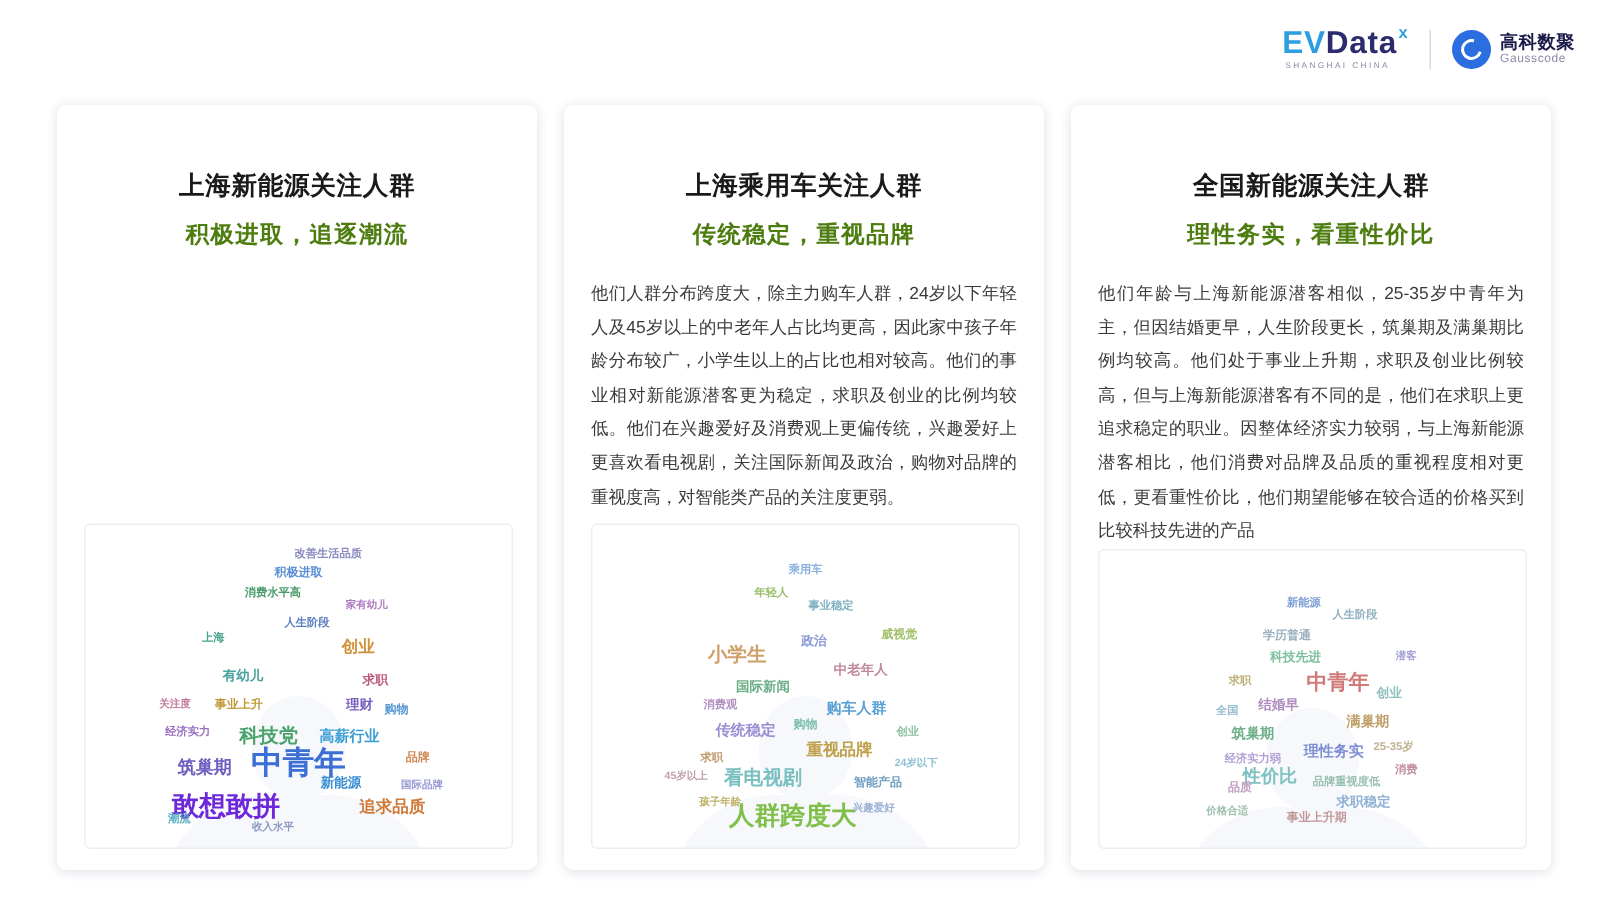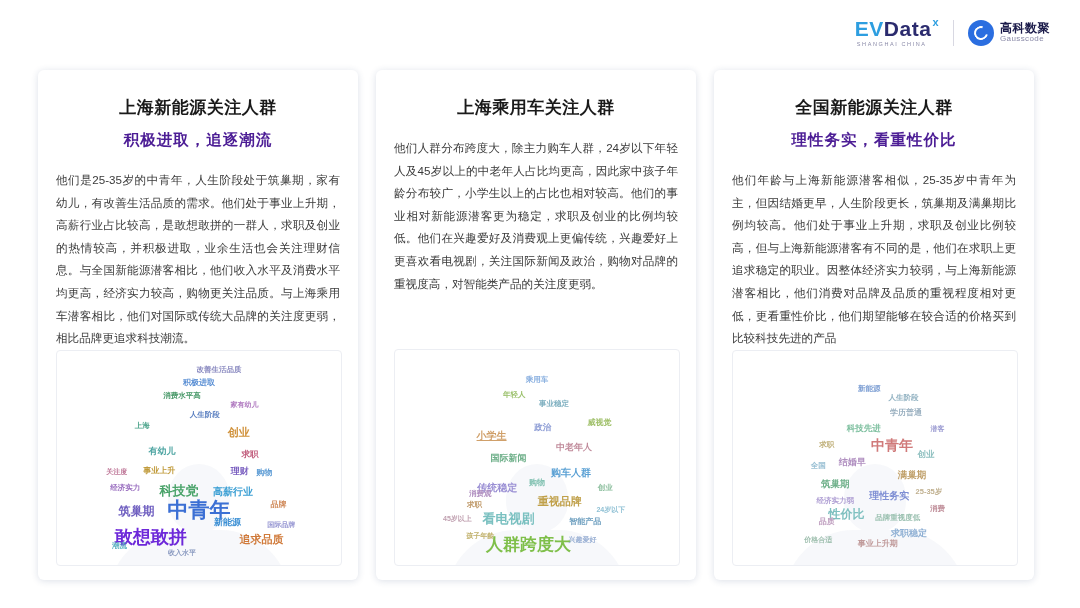--- a/index.html
+++ b/index.html
@@ -126,27 +126,27 @@
     padding: 18px 18px 14px 18px;
     display: flex;
     flex-direction: column;
   }
   .card-title {
     text-align: center;
     font-size: 17px;
     font-weight: bold;
     color: #1a1a1a;
     letter-spacing: 0.5px;
-    margin-top: 8px;
+    margin-top: 24px;
   }
   .card-subtitle {
     text-align: center;
     font-size: 15.5px;
     font-weight: bold;
-    color: #4c1d95;
+    color: #4d7c0f;
     letter-spacing: 1px;
     margin-top: 11px;
   }
   .card-body {
     margin-top: 18px;
     font-size: 11.6px;
     line-height: 1.95;
     color: #3a3a3a;
     text-align: justify;
     text-justify: inter-ideograph;
@@ -223,21 +223,20 @@
         <span class="en">Gausscode</span>
       </div>
     </div>
   </div>
 
   <div class="cards">
 
     <div class="card">
       <div class="card-title">上海新能源关注人群</div>
       <div class="card-subtitle">积极进取，追逐潮流</div>
-      <div class="card-body">他们是25-35岁的中青年，人生阶段处于筑巢期，家有幼儿，有改善生活品质的需求。他们处于事业上升期，高薪行业占比较高，是敢想敢拼的一群人，求职及创业的热情较高，并积极进取，业余生活也会关注理财信息。与全国新能源潜客相比，他们收入水平及消费水平均更高，经济实力较高，购物更关注品质。与上海乘用车潜客相比，他们对国际或传统大品牌的关注度更弱，相比品牌更追求科技潮流。</div>
       <div class="card-image">
         <div class="silhouette">
           <div class="sil-head"></div>
           <div class="sil-body"></div>
         </div>
         <div class="wc">
             <span style="left: 50%; top: 74%; font-size: 21px; color: rgb(59, 111, 212);">中青年</span>
             <span style="left: 33%; top: 87%; font-size: 18px; color: #6d28d9;">敢想敢拼</span>
             <span style="left: 43%; top: 65%; font-size: 13px; color: rgb(74, 163, 106);">科技党</span>
             <span style="left: 28%; top: 75%; font-size: 12px; color: rgb(111, 95, 192);">筑巢期</span>
@@ -261,43 +260,44 @@
             <span style="left: 21%; top: 56%; font-size: 7px; color: rgb(192, 122, 154);">关注度</span>
             <span style="left: 52%; top: 30%; font-size: 7.5px; color: rgb(90, 127, 192);">人生阶段</span>
             <span style="left: 30%; top: 35%; font-size: 7.5px; color: rgb(74, 163, 138);">上海</span>
             <span style="left: 66%; top: 25%; font-size: 7px; color: rgb(176, 122, 192);">家有幼儿</span>
           </div>
       </div>
     </div>
 
     <div class="card">
       <div class="card-title">上海乘用车关注人群</div>
+      <div class="card-subtitle">传统稳定，重视品牌</div>
       <div class="card-body">他们人群分布跨度大，除主力购车人群，24岁以下年轻人及45岁以上的中老年人占比均更高，因此家中孩子年龄分布较广，小学生以上的占比也相对较高。他们的事业相对新能源潜客更为稳定，求职及创业的比例均较低。他们在兴趣爱好及消费观上更偏传统，兴趣爱好上更喜欢看电视剧，关注国际新闻及政治，购物对品牌的重视度高，对智能类产品的关注度更弱。</div>
       <div class="card-image">
         <div class="silhouette">
           <div class="sil-head"></div>
           <div class="sil-body"></div>
         </div>
         <div class="wc">
             <span style="left: 47%; top: 90%; font-size: 17px; color: rgb(127, 191, 74);">人群跨度大</span>
             <span style="left: 40%; top: 78%; font-size: 13px; color: rgb(122, 192, 192);">看电视剧</span>
             <span style="left: 58%; top: 70%; font-size: 11px; color: rgb(192, 160, 74);">重视品牌</span>
             <span style="left: 36%; top: 64%; font-size: 10px; color: rgb(154, 143, 212);">传统稳定</span>
             <span style="left: 62%; top: 57%; font-size: 10px; color: rgb(90, 160, 212);">购车人群</span>
             <span style="left: 40%; top: 50%; font-size: 9px; color: rgb(111, 176, 138);">国际新闻</span>
             <span style="left: 63%; top: 45%; font-size: 9px; color: rgb(192, 138, 154);">中老年人</span>
             <span style="left: 52%; top: 36%; font-size: 8.5px; color: rgb(138, 154, 212);">政治</span>
             <span style="left: 72%; top: 34%; font-size: 8px; color: rgb(160, 192, 106);">威视觉</span>
-            <span style="left: 34%; top: 40%; font-size: 10px; color: rgb(208, 160, 106); text-decoration: underline;">小学生</span>
+            <span style="left: 34%; top: 40%; font-size: 13px; color: rgb(208, 160, 106);">小学生</span>
             <span style="left: 56%; top: 25%; font-size: 7.5px; color: rgb(127, 176, 192);">事业稳定</span>
             <span style="left: 42%; top: 21%; font-size: 7.5px; color: rgb(154, 192, 106);">年轻人</span>
             <span style="left: 67%; top: 80%; font-size: 8px; color: rgb(111, 160, 192);">智能产品</span>
             <span style="left: 28%; top: 72%; font-size: 7.5px; color: rgb(192, 154, 106);">求职</span>
             <span style="left: 74%; top: 64%; font-size: 7.5px; color: rgb(143, 192, 160);">创业</span>
-            <span style="left: 30%; top: 56%; font-size: 7.5px; color: rgb(176, 143, 192); margin-top: 24px;">消费观</span>
+            <span style="left: 30%; top: 56%; font-size: 7.5px; color: rgb(176, 143, 192);">消费观</span>
             <span style="left: 66%; top: 88%; font-size: 7px; color: rgb(154, 176, 212);">兴趣爱好</span>
             <span style="left: 30%; top: 86%; font-size: 7px; color: rgb(192, 176, 106);">孩子年龄</span>
             <span style="left: 50%; top: 62%; font-size: 8px; color: rgb(127, 192, 176);">购物</span>
             <span style="left: 50%; top: 14%; font-size: 7.5px; color: rgb(138, 176, 224);">乘用车</span>
             <span style="left: 22%; top: 78%; font-size: 7px; color: rgb(192, 160, 176);">45岁以上</span>
             <span style="left: 76%; top: 74%; font-size: 7px; color: rgb(143, 192, 212);">24岁以下</span>
           </div>
       </div>
     </div>
 
@@ -312,21 +312,21 @@
         </div>
         <div class="wc">
             <span style="left: 56%; top: 44%; font-size: 14px; color: rgb(208, 122, 122);">中青年</span>
             <span style="left: 40%; top: 76%; font-size: 12px; color: rgb(127, 192, 192);">性价比</span>
             <span style="left: 55%; top: 68%; font-size: 10px; color: rgb(127, 143, 212);">理性务实</span>
             <span style="left: 36%; top: 62%; font-size: 9.5px; color: rgb(111, 176, 138);">筑巢期</span>
             <span style="left: 63%; top: 58%; font-size: 9.5px; color: rgb(192, 160, 106);">满巢期</span>
             <span style="left: 42%; top: 52%; font-size: 9px; color: rgb(176, 143, 192);">结婚早</span>
             <span style="left: 62%; top: 85%; font-size: 9px; color: rgb(143, 176, 212);">求职稳定</span>
             <span style="left: 46%; top: 36%; font-size: 8.5px; color: rgb(127, 192, 160);">科技先进</span>
-            <span style="left: 44%; top: 29%; font-size: 8px; color: rgb(154, 176, 192); margin-left: 48px;">学历普通</span>
+            <span style="left: 44%; top: 29%; font-size: 8px; color: rgb(154, 176, 192);">学历普通</span>
             <span style="left: 51%; top: 90%; font-size: 8px; color: rgb(192, 154, 154);">事业上升期</span>
             <span style="left: 68%; top: 48%; font-size: 8.5px; color: rgb(143, 192, 192);">创业</span>
             <span style="left: 33%; top: 80%; font-size: 8px; color: rgb(192, 160, 192);">品质</span>
             <span style="left: 58%; top: 78%; font-size: 7.5px; color: rgb(154, 192, 176);">品牌重视度低</span>
             <span style="left: 36%; top: 70%; font-size: 7.5px; color: rgb(176, 160, 212);">经济实力弱</span>
             <span style="left: 60%; top: 22%; font-size: 7.5px; color: rgb(143, 176, 192);">人生阶段</span>
             <span style="left: 48%; top: 18%; font-size: 7.5px; color: rgb(127, 160, 212);">新能源</span>
             <span style="left: 69%; top: 66%; font-size: 7.5px; color: rgb(192, 176, 143);">25-35岁</span>
             <span style="left: 30%; top: 54%; font-size: 7.5px; color: rgb(154, 192, 212);">全国</span>
             <span style="left: 72%; top: 74%; font-size: 7.5px; color: rgb(192, 143, 154);">消费</span>

